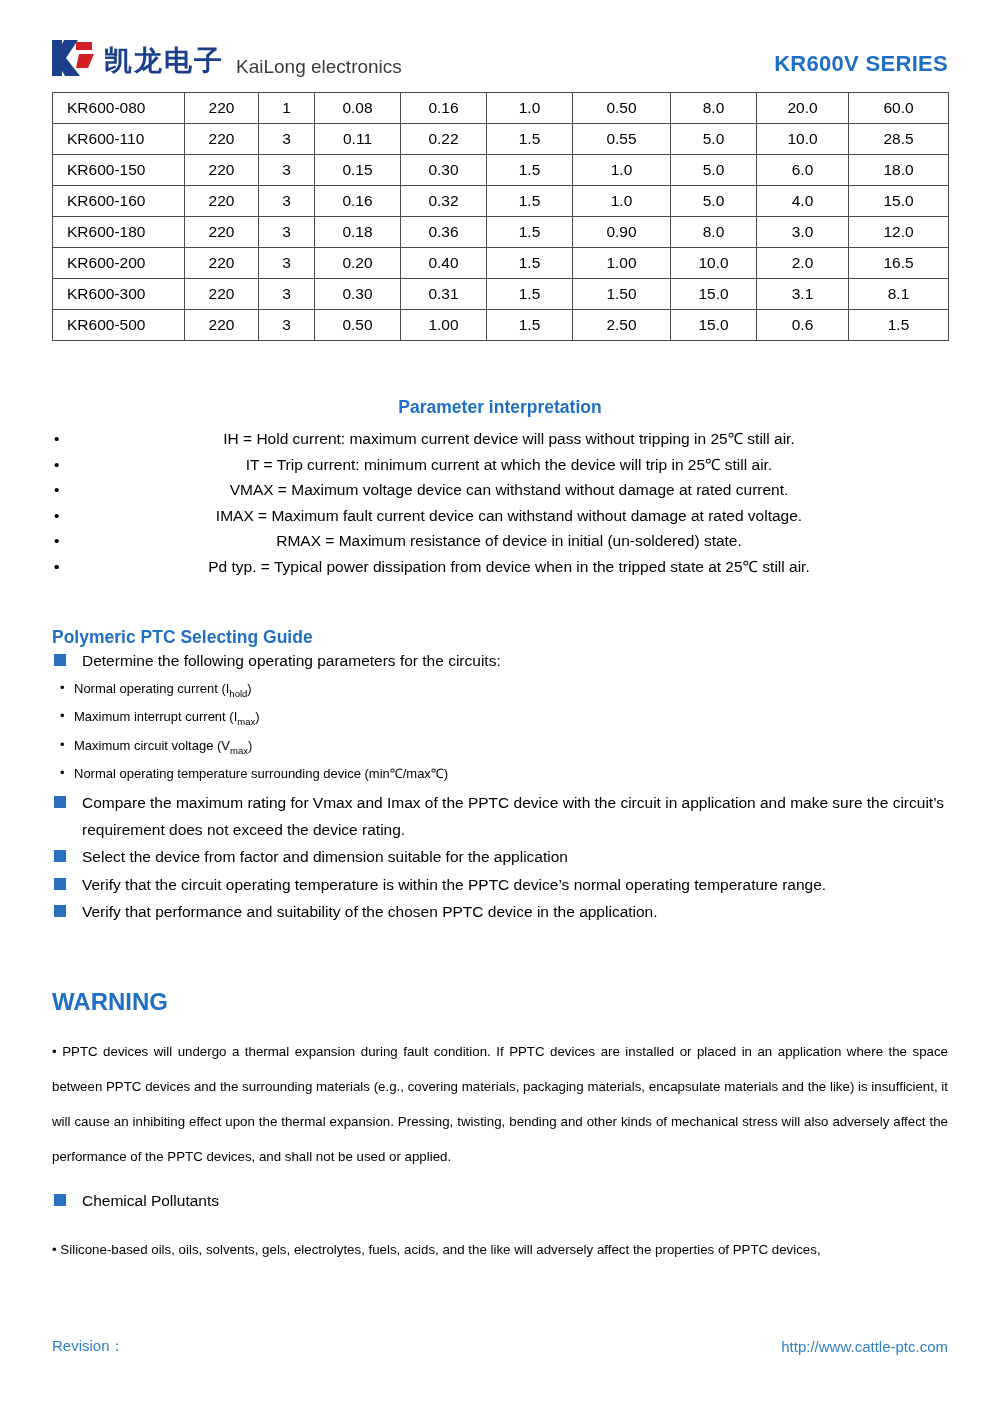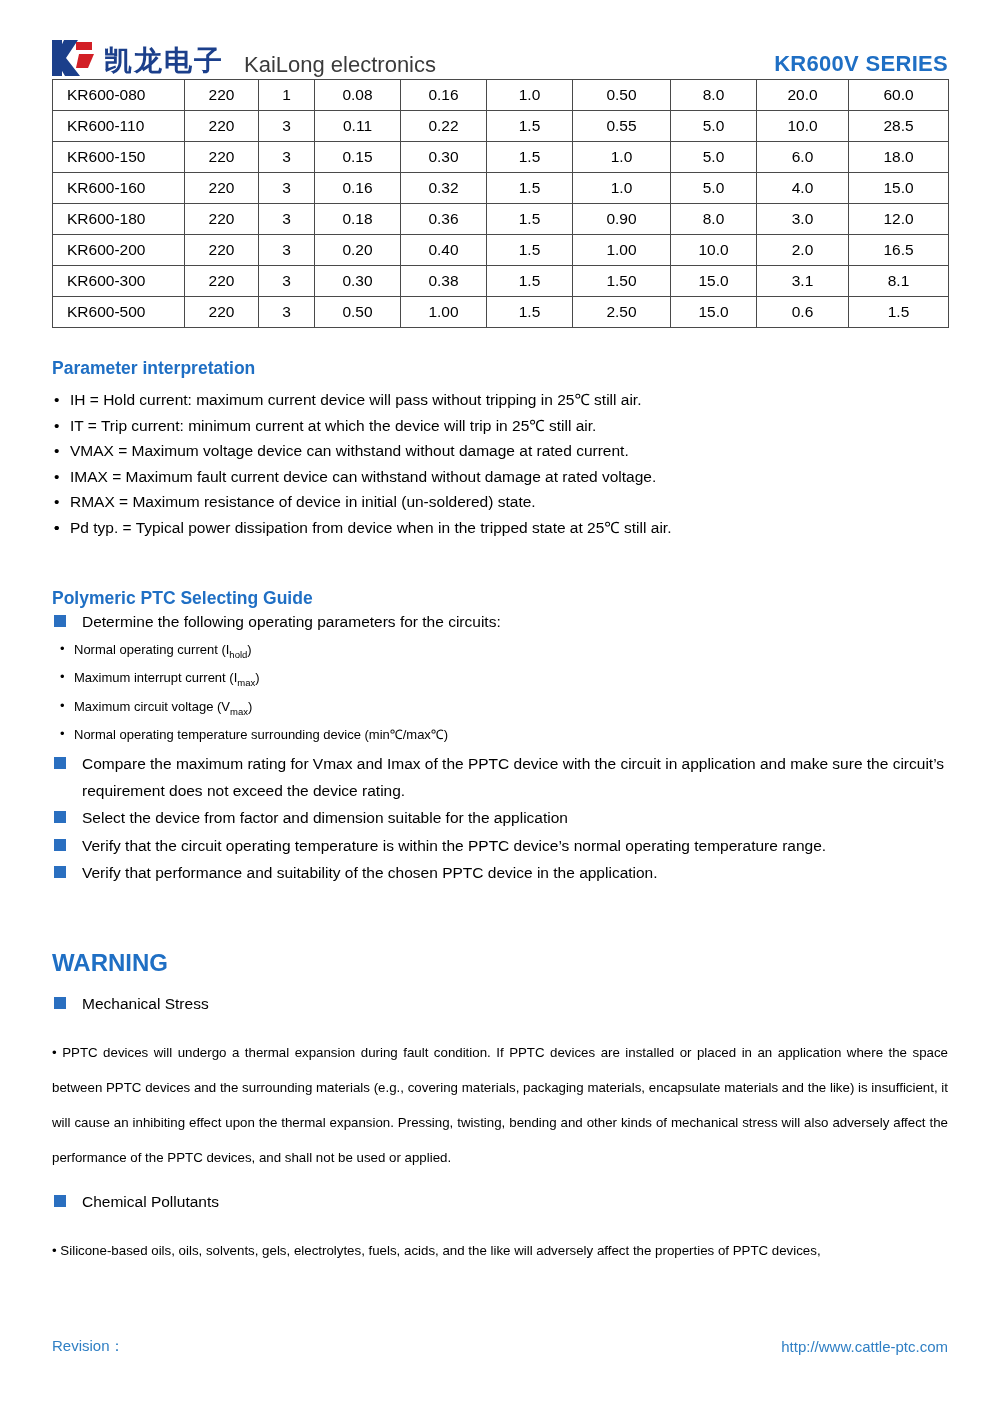--- a/index.html
+++ b/index.html
@@ -47,43 +47,43 @@
     font-family: "DejaVu Sans", sans-serif;
     font-size: 28px;
     font-weight: bold;
     color: #1b3f8b;
     letter-spacing: 2px;
     line-height: 1;
     position: relative;
     top: -3px;
   }
   .logo-en {
-    font-size: 22px;
+    font-size: 19px;
     color: #3b3b3b;
     line-height: 1;
     position: relative;
     top: -2px;
-    margin-left: 12px;
+    margin-left: 4px;
   }
   .series-title {
     margin-left: auto;
     font-size: 22px;
     font-weight: bold;
     color: #1f6fc4;
     letter-spacing: 0.3px;
     line-height: 1;
     position: relative;
     top: -3px;
   }
 
   
   table.spec {
     border-collapse: collapse;
     width: 100%;
-    margin-top: 1px;
+    margin-top: 14px;
     table-layout: fixed;
   }
   table.spec td {
     border: 1px solid #4a4a4a;
     height: 30px;
     text-align: center;
     font-size: 15.5px;
     color: #000;
     padding: 0 2px;
   }
@@ -102,21 +102,21 @@
   col.c8 { width: 92px; }
   col.c9 { width: 100px; }
 
   
   .sec-title {
     color: #1f6fc4;
     font-size: 17.5px;
     font-weight: bold;
     margin: 0;
   }
-  .sec-param { margin-top: 30px; }
+  .sec-param { margin-top: 56px; text-align: center; }
   .param-list {
     list-style: none;
     margin: 8px 0 0 0;
     padding: 0;
   }
   .param-list li {
     font-size: 15.5px;
     line-height: 25.5px;
     padding-left: 18px;
     position: relative;
@@ -313,21 +313,21 @@
           <td>1.00</td>
           <td>10.0</td>
           <td>2.0</td>
           <td>16.5</td>
         </tr>
         <tr>
           <td class="model">KR600-300</td>
           <td>220</td>
           <td>3</td>
           <td>0.30</td>
-          <td>0.38</td>
+          <td>0.31</td>
           <td>1.5</td>
           <td>1.50</td>
           <td>15.0</td>
           <td>3.1</td>
           <td>8.1</td>
         </tr>
         <tr>
           <td class="model">KR600-500</td>
           <td>220</td>
           <td>3</td>
@@ -387,24 +387,20 @@
     </div>
     <div class="guide-item">
       <span class="sq"></span>
       <span>Verify that performance and suitability of the chosen PPTC device in the application.</span>
     </div>
   </div>
 
   <div class="sec-warning">
     <h2 class="warn-title">WARNING</h2>
 
-    <div class="warn-head">
-      <span class="sq"></span>
-      <span>Mechanical Stress</span>
-    </div>
     <p class="warn-body">• PPTC devices will undergo a thermal expansion during fault condition. If PPTC devices are installed or placed in an application where the space between PPTC devices and the surrounding materials (e.g., covering materials, packaging materials, encapsulate materials and the like) is insufficient, it will cause an inhibiting effect upon the thermal expansion. Pressing, twisting, bending and other kinds of mechanical stress will also adversely affect the performance of the PPTC devices, and shall not be used or applied.</p>
 
     <div class="warn-head">
       <span class="sq"></span>
       <span>Chemical Pollutants</span>
     </div>
     <p class="warn-body">• Silicone-based oils, oils, solvents, gels, electrolytes, fuels, acids, and the like will adversely affect the properties of PPTC devices,</p>
   </div>
 
   <div class="footer">

